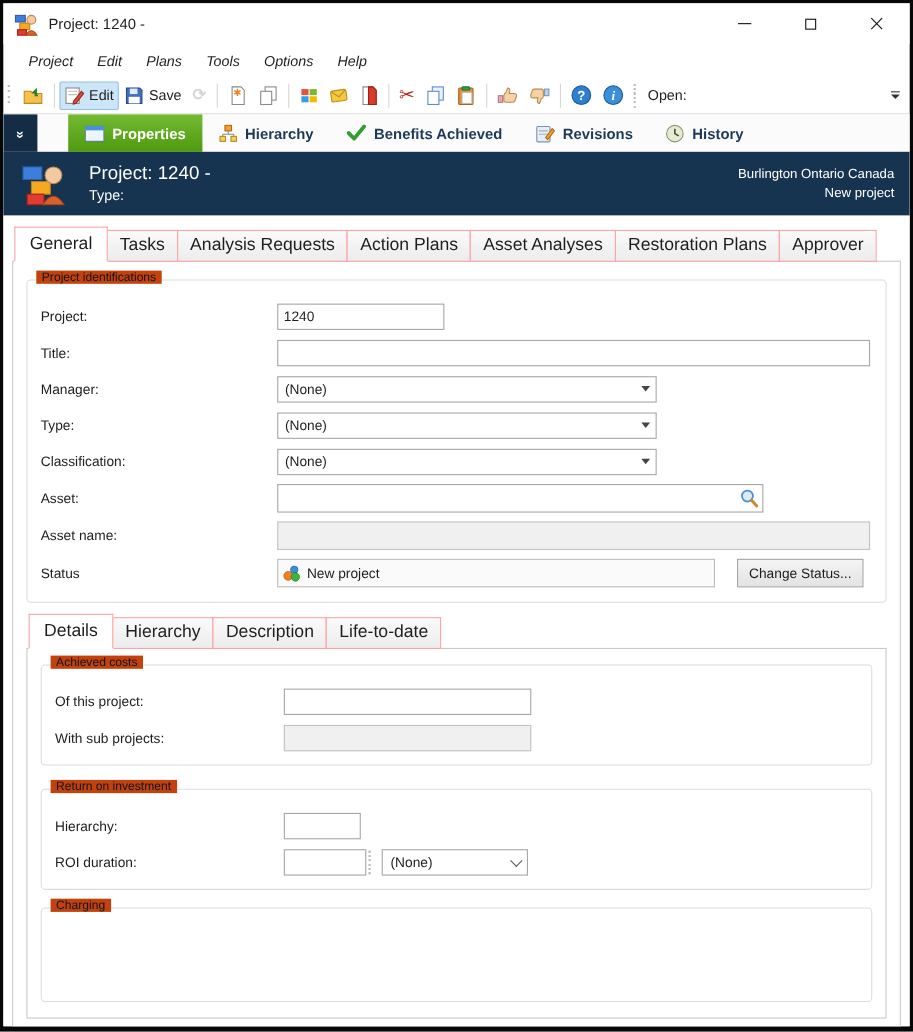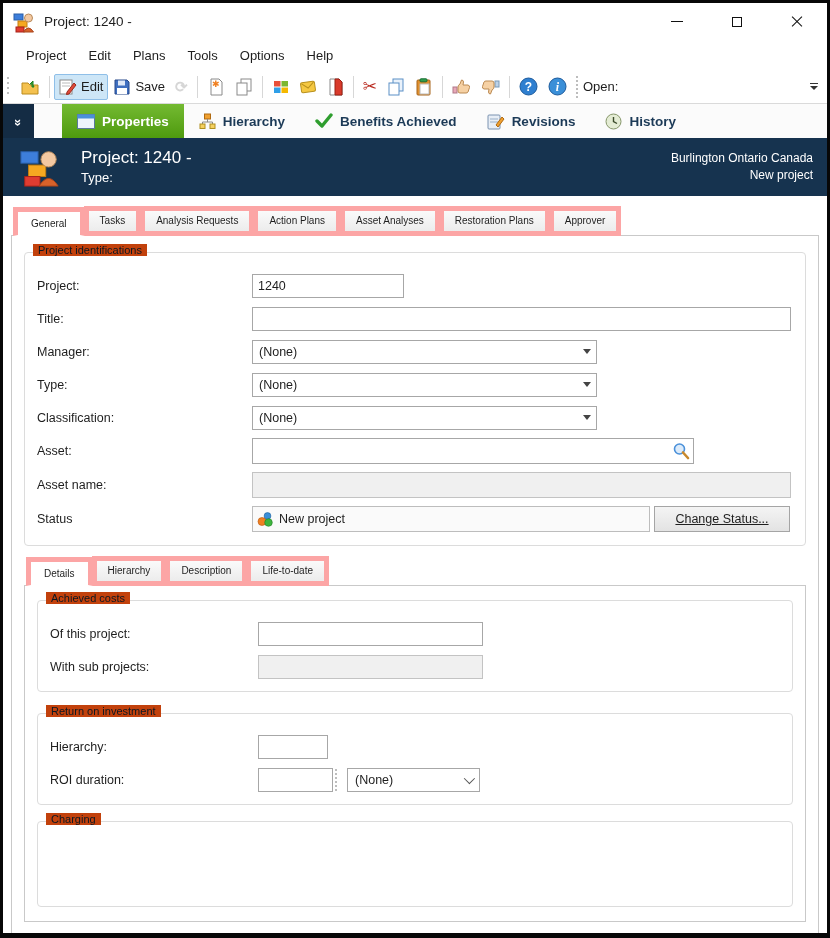--- a/index.html
+++ b/index.html
@@ -17,66 +17,66 @@
   .win-controls{margin-left:auto;display:flex;height:100%;}
   .win-btn{width:60px;height:100%;display:flex;align-items:center;justify-content:center;cursor:default;}
   .glyph-min{width:12px;height:1px;background:#111;}
   .glyph-max{width:10px;height:10px;border:1px solid #111;}
   .glyph-close{position:relative;width:12px;height:12px;}
   .glyph-close:before,.glyph-close:after{content:"";position:absolute;left:-1px;top:5px;width:14px;height:1px;background:#111;}
   .glyph-close:before{transform:rotate(45deg);}
   .glyph-close:after{transform:rotate(-45deg);}
   
   .menubar{height:30px;display:flex;align-items:center;padding:0 12px;flex:0 0 auto;}
-  .menu-item{padding:4px 11px;font-size:13px;}
+  .menu-item{padding:4px 11px;font-size:13px;font-style:italic;}
   
   .toolbar{height:34px;display:flex;align-items:center;padding:0 6px 0 4px;border-bottom:1px solid #dadada;flex:0 0 auto;}
   .tb-grip{width:4px;height:20px;margin-right:5px;background:repeating-linear-gradient(#bfbfbf 0 2px,transparent 2px 5px);background-size:2px 100%;background-repeat:repeat-y;}
   .tb-btn{height:26px;display:flex;align-items:center;gap:4px;padding:0 4px;border:1px solid transparent;border-radius:2px;}
   .tb-btn.active{background:#cde6f7;border-color:#8fbfe8;}
   .tb-btn.disabled{opacity:.55;}
   .tb-btn .lbl{font-size:13px;}
   .tb-sep{width:1px;height:22px;background:#d7d7d7;margin:0 4px;}
   .tb-sep.dotted{background:repeating-linear-gradient(#bdbdbd 0 2px,transparent 2px 4px);width:3px;background-size:2px 100%;background-repeat:repeat-y;background-position:center;}
-  .tb-open{font-size:13px;}
+  .tb-open{font-size:13px;margin-left:6px;}
   .tb-overflow{margin-left:auto;width:14px;display:flex;flex-direction:column;align-items:center;gap:2px;}
   .tb-overflow .bar{width:8px;height:1px;background:#333;}
   .tb-overflow .tri{width:0;height:0;border-left:4px solid transparent;border-right:4px solid transparent;border-top:4px solid #333;}
   .glyph-font{font-size:15px;line-height:1;}
   
   .tabstrip{height:34px;display:flex;align-items:stretch;background:#fbfbfb;flex:0 0 auto;}
   .chevron-box{width:31px;background:#142c44;color:#fff;display:flex;align-items:center;justify-content:center;}
   .chevron-glyph{transform:rotate(90deg);font-size:13px;font-weight:bold;letter-spacing:-2px;}
   .nav-tab{display:flex;align-items:center;gap:7px;padding:0 15px;font-weight:bold;font-size:13.5px;color:#1c3a57;}
   .nav-tab.active{background:linear-gradient(#74ba32,#4e9a0e);color:#fff;margin-left:28px;}
   
   .header{height:58px;background:#16334f;color:#fff;display:flex;align-items:center;padding:0 14px 0 16px;flex:0 0 auto;}
   .header-titles{margin-left:20px;}
   .header-title{font-size:17px;line-height:1.35;}
   .header-type{font-size:13px;line-height:1.3;}
   .header-right{margin-left:auto;text-align:right;font-size:12px;line-height:1.45;}
   
   .content{flex:1 1 auto;background:#fff;padding:10px 8px 0;}
   .tab-row{display:flex;align-items:flex-end;position:relative;z-index:2;padding-left:2px;}
-  .tab{padding:4px 11px 5px;font-size:10px;background:linear-gradient(#fafafa,#ececec);border:5px solid #fca5a5;margin-right:-1px;position:relative;color:#1e1e1e;}
+  .tab{padding:4px 11px 5px;font-size:16px;background:linear-gradient(#fafafa,#ececec);border:1px solid #fca5a5;margin-right:-1px;position:relative;color:#1e1e1e;}
   .tab.active{background:#fff;border-bottom:1px solid #fff;padding:6px 13px 6px;z-index:3;}
   .tab-page{border:1px solid #c9c9c9;margin-top:-1px;background:#fff;padding:12px 12px 10px;}
   .groupbox{position:relative;border:1px solid #dcdcdc;border-radius:4px;padding:16px 12px 8px;margin-top:8px;background:#fff;}
   .groupbox .legend{position:absolute;top:-9px;left:8px;background:#c2410c;padding:0 5px;font-weight:normal;font-size:11px;color:#0c1722;}
   .frow{display:flex;align-items:center;min-height:33px;}
   .flabel{width:215px;flex:0 0 auto;}
   .tbox{height:24px;border:1px solid #a7a7a7;background:#fff;padding:2px 5px;font:12.5px "Liberation Sans",sans-serif;color:#1e1e1e;outline:none;}
   .tbox:disabled,.tbox.disabled{background:#f0f0f0;border-color:#c3c3c3;}
   .combo{width:345px;height:24px;border:1px solid #a7a7a7;background:#fff;display:flex;align-items:center;padding-left:6px;}
   .combo .arrow-btn{margin-left:auto;width:18px;height:100%;display:flex;align-items:center;justify-content:center;}
   .tri-down{width:0;height:0;border-left:4px solid transparent;border-right:4px solid transparent;border-top:5px solid #444;}
   .asset-box{width:442px;height:26px;border:1px solid #a7a7a7;background:#fff;display:flex;align-items:center;padding:0 3px;}
   .asset-box input{border:none;flex:1;height:20px;font:12.5px "Liberation Sans",sans-serif;outline:none;}
   .status-box{width:398px;height:26px;border:1px solid #bdbdbd;background:#fafafa;display:flex;align-items:center;gap:5px;padding:0 4px;}
-  .change-btn{margin-left:4px;width:136px;height:26px;background:linear-gradient(#f4f4f4,#e3e3e3);border:1px solid #a5a5a5;font:12.5px "Liberation Sans",sans-serif;color:#1e1e1e;text-decoration:underline;}
+  .change-btn{margin-left:20px;width:115px;height:26px;background:linear-gradient(#f4f4f4,#e3e3e3);border:1px solid #a5a5a5;font:12.5px "Liberation Sans",sans-serif;color:#1e1e1e;}
   
   .sub-wrap{margin-top:10px;}
   .sub-page{border:1px solid #c9c9c9;margin-top:-1px;background:#fff;padding:12px 12px 14px;}
   .flabel2{width:208px;flex:0 0 auto;}
   .mini-combo{width:133px;height:24px;border:1px solid #a7a7a7;background:#fff;display:flex;align-items:center;padding:0 7px;margin-left:9px;}
   .chev{margin-left:auto;width:8px;height:8px;border-right:1.5px solid #555;border-bottom:1.5px solid #555;transform:rotate(45deg) translateY(-2px);}
   .spin-sep{width:3px;height:22px;margin-left:2px;background:repeating-linear-gradient(#bdbdbd 0 2px,transparent 2px 4px);background-size:2px 100%;background-repeat:repeat-y;}
   .charging-body{height:60px;}
   .icon{display:inline-flex;align-items:center;justify-content:center;flex:0 0 auto;}
 </style>

